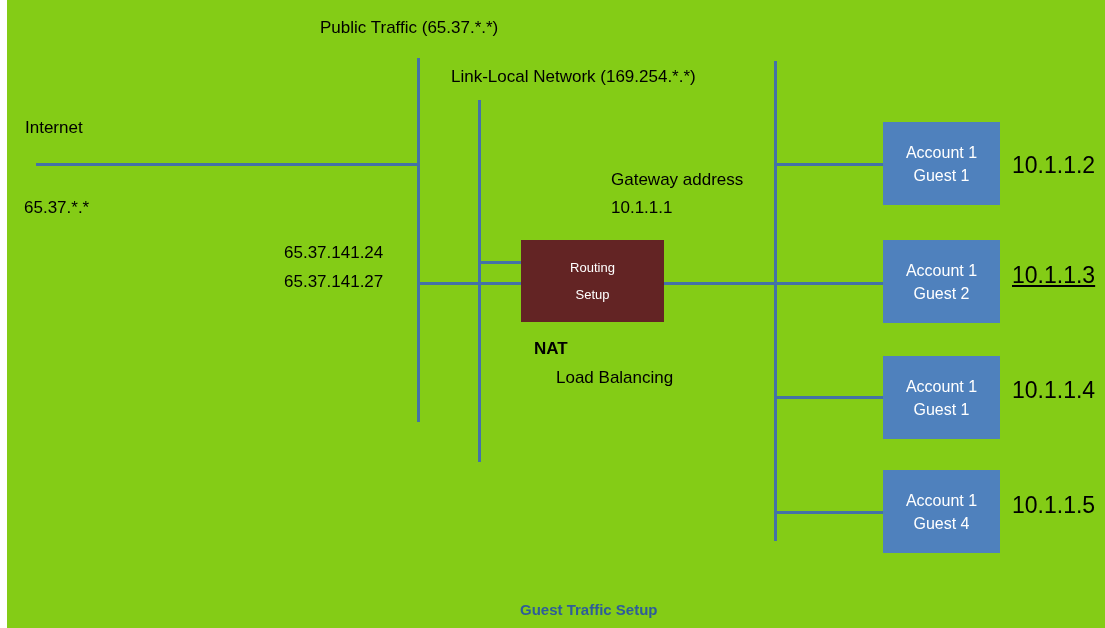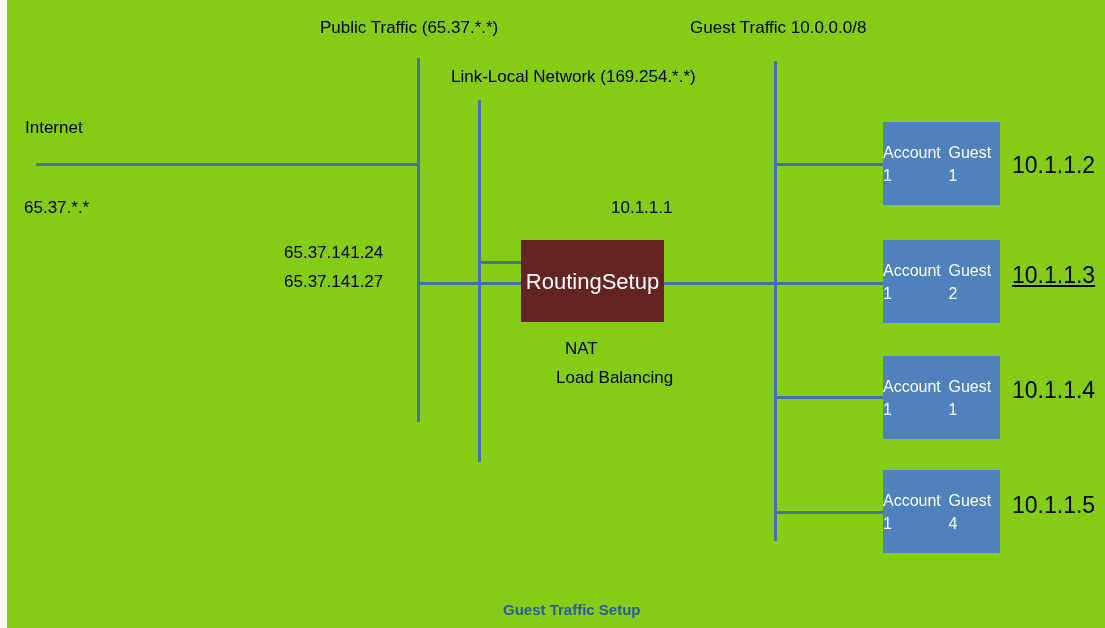--- a/index.html
+++ b/index.html
@@ -32,36 +32,37 @@
     background: #4472A8;
   }
   .vline {
     position: absolute;
     width: 3px;
     background: #4472A8;
   }
   .node-box {
     position: absolute;
     display: flex;
+    flex-direction: column;
     align-items: center;
     justify-content: center;
     color: #ffffff;
     font-size: 16px;
     line-height: 23px;
   }
   .guest-box {
     background: #4F81BD;
     width: 117px;
     height: 83px;
   }
   .router-box {
     background: #632424;
     width: 143px;
     height: 82px;
-    font-size: 22px;
+    font-size: 13px;
     line-height: 27px;
   }
   .ip-label {
     position: absolute;
     color: #000000;
     font-size: 23px;
     white-space: pre;
   }
   .caption {
     position: absolute;
@@ -71,36 +72,36 @@
     white-space: pre;
   }
 </style>
 </head>
 <body>
 
 <div id="canvas">
 
   <div class="label" style="left:313px; top:17px;">Public Traffic (65.37.*.*)</div>
 
-  <div class="label" style="left:683px; top:17px;">Guest Traffic 10.0.0.0/8</div>
 
   <div class="label" style="left:444px; top:66px;">Link-Local Network (169.254.*.*)</div>
 
   <div class="label" style="left:18px; top:117px;">Internet</div>
 
   <div class="label" style="left:17px; top:197px;">65.37.*.*</div>
 
   <div class="label" style="left:277px; top:242px;">65.37.141.24</div>
 
   <div class="label" style="left:277px; top:271px;">65.37.141.27</div>
 
+  <div class="label" style="left:604px; top:169px;">Gateway address</div>
 
   <div class="label" style="left:604px; top:197px;">10.1.1.1</div>
 
-  <div class="label" style="left:558px; top:338px;">NAT</div>
+  <div class="label" style="left:527px; top:338px;font-weight:bold;">NAT</div>
 
   <div class="label" style="left:549px; top:367px;">Load Balancing</div>
 
   <div class="vline" style="left:410px; top:58px; height:364px;"></div>
 
   <div class="vline" style="left:471px; top:100px; height:362px;"></div>
 
   <div class="vline" style="left:767px; top:61px; height:480px;"></div>
 
   <div class="hline" style="left:29px; top:163px; width:383px;"></div>
@@ -139,15 +140,15 @@
     <div>Guest 1</div>
   </div>
   <div class="ip-label" style="left:1005px; top:377px;">10.1.1.4</div>
 
   <div class="node-box guest-box" style="left:876px; top:470px;">
     <div>Account 1</div>
     <div>Guest 4</div>
   </div>
   <div class="ip-label" style="left:1005px; top:492px;">10.1.1.5</div>
 
-  <div class="caption" style="left:496px; top:601px;">Guest Traffic Setup</div>
+  <div class="caption" style="left:513px; top:601px;">Guest Traffic Setup</div>
 
 </div>
 
 </body></html>

